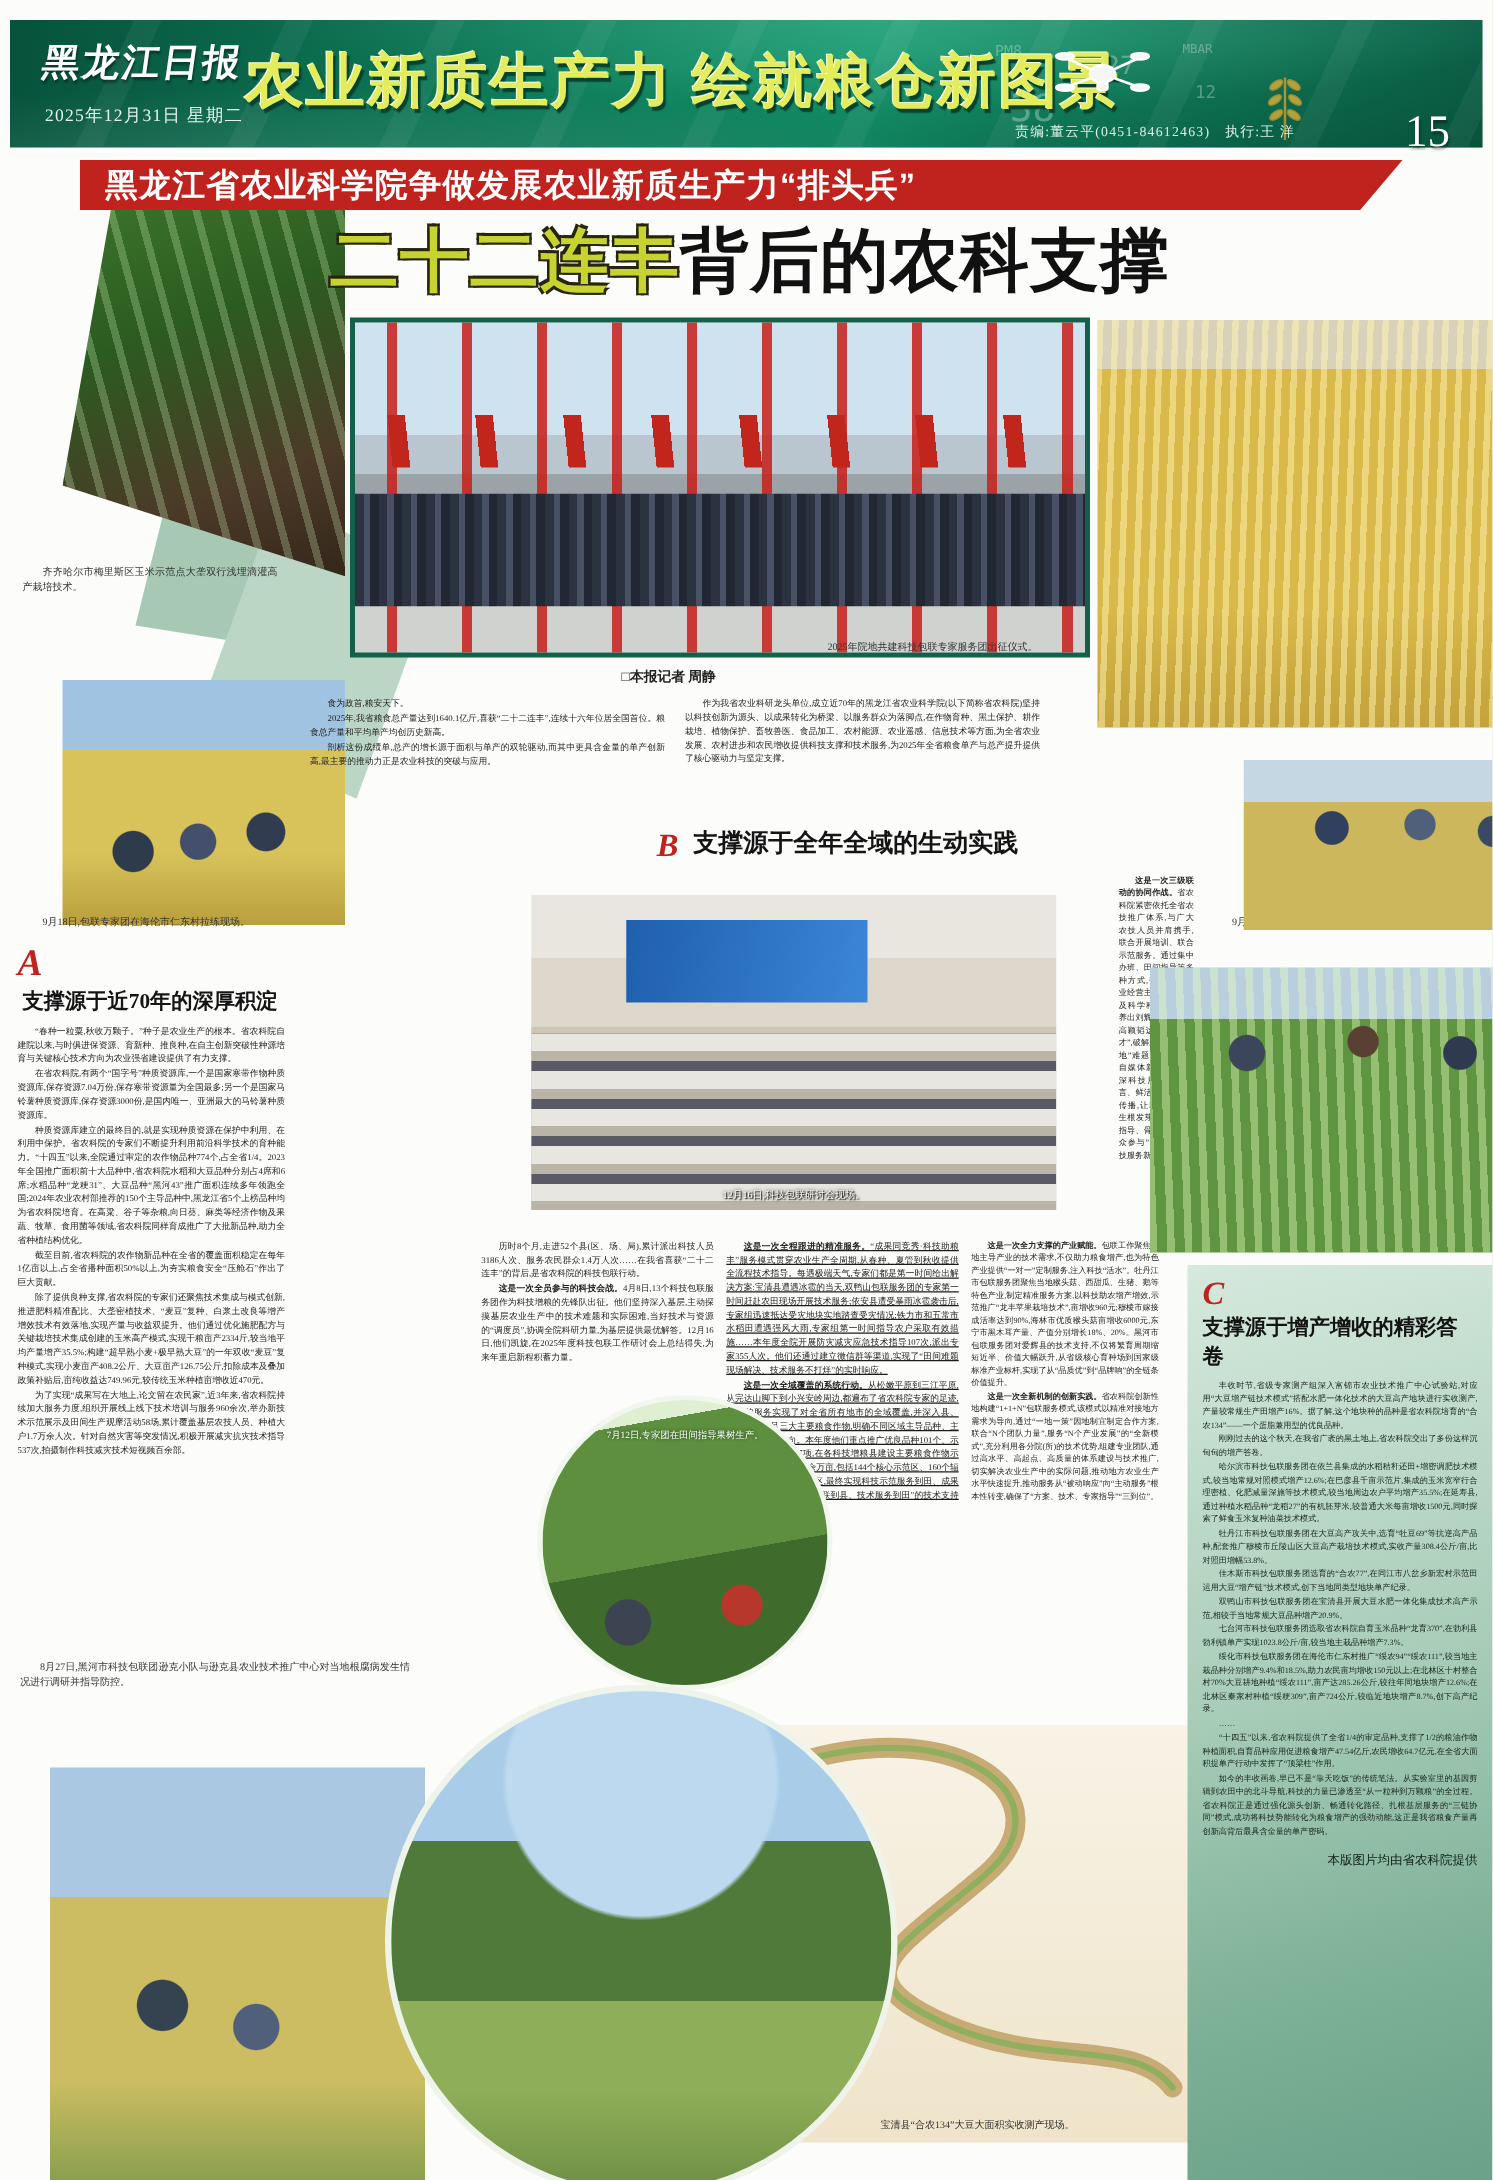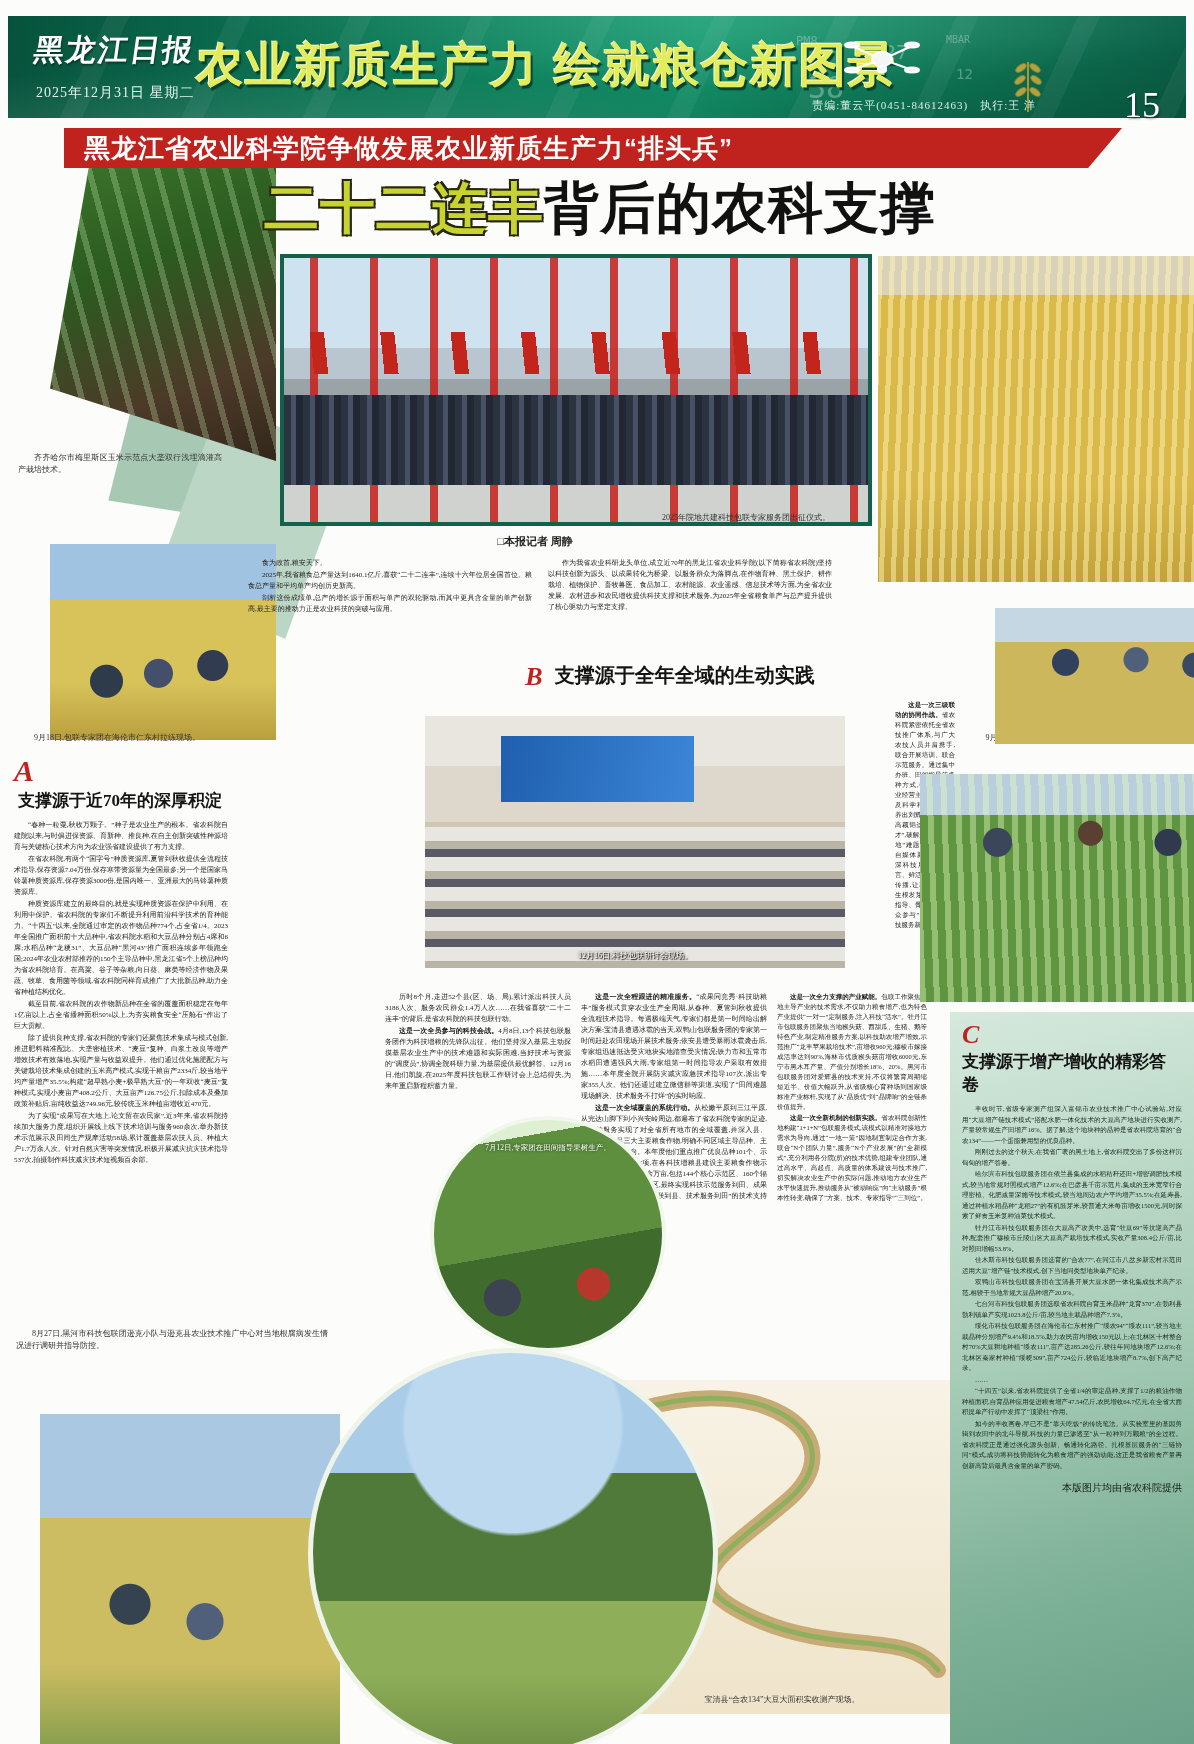--- a/index.html
+++ b/index.html
@@ -111,21 +111,21 @@
       linear-gradient(180deg,#e9e6df 0 20%,#ded8cc 20% 42%,#cfc6b4 42% 100%);}
   .fig-conf .screen{position:absolute;left:18%;top:8%;width:46%;height:26%;background:linear-gradient(100deg,#1f5fae,#3c86d8);}
   .fig-conf .chairs{position:absolute;left:0;top:44%;width:100%;height:56%;
       background:repeating-linear-gradient(180deg,#e8e6e0 0 14px,#b9b4a6 14px 22px,#5a5a66 22px 30px);}
   .fig-conf .fig-cap{position:absolute;left:0;right:0;bottom:6px;text-align:center;font-size:8px;
       color:#fffdf2;text-shadow:0 0 3px #000,1px 1px 1px #000;text-indent:0;}
   .b-narrow{width:140px;}
   .b-narrow p.para{font-size:6.5px;line-height:10px;}
   .b-cols{display:flex;gap:10px;margin-top:8px;}
   .b-c1{width:186px;}
-  .b-c2{width:186px;}
+  .b-c2{width:186px;text-decoration:underline;}
   .b-c3{width:150px;}
   .b-c3 p.para{font-size:6.5px;line-height:10px;}
   .fig-orchard{left:390px;top:1100px;width:228px;height:228px;border-radius:50%;z-index:2;
     border:4px solid #f2f7ee;
     background:
       radial-gradient(circle at 70% 72%, #b8372c 0 16px, transparent 17px),
       radial-gradient(circle at 30% 78%, #3c4452 0 18px, transparent 19px),
       linear-gradient(170deg,#dff0d2 0 12%,#5d8f3e 12% 55%,#3f6b2c 55% 100%);}
   .fig-orchard .fig-cap{position:absolute;left:14%;top:10%;width:72%;font-size:7.5px;color:#fff;
     text-shadow:0 0 3px #13330e;text-align:center;text-indent:0;}
@@ -222,21 +222,21 @@
   <div class="cap cap-left1">齐齐哈尔市梅里斯区玉米示范点大垄双行浅埋滴灌高产栽培技术。</div>
 
   <figure class="fig fig-soy"></figure>
   <div class="cap cap-left2">9月18日,包联专家团在海伦市仁东村拉练现场。</div>
 
   <section class="section-a">
     <span class="marker">A</span>
     <h3 class="sec-title">支撑源于近70年的深厚积淀</h3>
     <div class="body-col">
       <p class="para">“春种一粒粟,秋收万颗子。”种子是农业生产的根本。省农科院自建院以来,与时俱进保资源、育新种、推良种,在自主创新突破性种源培育与关键核心技术方向为农业强省建设提供了有力支撑。</p>
-      <p class="para">在省农科院,有两个“国字号”种质资源库,夏管到秋收提供全流程技术指导,保存资源7.04万份,保存寒带资源量为全国最多;另一个是国家马铃薯种质资源库,保存资源3000份,是国内唯一、亚洲最大的马铃薯种质资源库。</p>
+      <p class="para">在省农科院,有两个“国字号”种质资源库,一个是国家寒带作物种质资源库,保存资源7.04万份,保存寒带资源量为全国最多;另一个是国家马铃薯种质资源库,保存资源3000份,是国内唯一、亚洲最大的马铃薯种质资源库。</p>
       <p class="para">种质资源库建立的最终目的,就是实现种质资源在保护中利用、在利用中保护。省农科院的专家们不断提升利用前沿科学技术的育种能力。“十四五”以来,全院通过审定的农作物品种774个,占全省1/4。2023年全国推广面积前十大品种中,省农科院水稻和大豆品种分别占4席和6席;水稻品种“龙粳31”、大豆品种“黑河43”推广面积连续多年领跑全国;2024年农业农村部推荐的150个主导品种中,黑龙江省5个上榜品种均为省农科院培育。在高粱、谷子等杂粮,向日葵、麻类等经济作物及果蔬、牧草、食用菌等领域,省农科院同样育成推广了大批新品种,助力全省种植结构优化。</p>
       <p class="para">截至目前,省农科院的农作物新品种在全省的覆盖面积稳定在每年1亿亩以上,占全省播种面积50%以上,为夯实粮食安全“压舱石”作出了巨大贡献。</p>
       <p class="para">除了提供良种支撑,省农科院的专家们还聚焦技术集成与模式创新,推进肥料精准配比、大垄密植技术、“麦豆”复种、白浆土改良等增产增效技术有效落地,实现产量与收益双提升。他们通过优化施肥配方与关键栽培技术集成创建的玉米高产模式,实现干粮亩产2334斤,较当地平均产量增产35.5%;构建“超早熟小麦+极早熟大豆”的一年双收“麦豆”复种模式,实现小麦亩产408.2公斤、大豆亩产126.75公斤,扣除成本及叠加政策补贴后,亩纯收益达749.96元,较传统玉米种植亩增收近470元。</p>
       <p class="para">为了实现“成果写在大地上,论文留在农民家”,近3年来,省农科院持续加大服务力度,组织开展线上线下技术培训与服务960余次,举办新技术示范展示及田间生产观摩活动58场,累计覆盖基层农技人员、种植大户1.7万余人次。针对自然灾害等突发情况,积极开展减灾抗灾技术指导537次,拍摄制作科技减灾技术短视频百余部。</p>
     </div>
   </section>
 
   <div class="cap cap-left3">8月27日,黑河市科技包联团逊克小队与逊克县农业技术推广中心对当地根腐病发生情况进行调研并指导防控。</div>
   <figure class="fig fig-bottomleft"></figure>
   <figure class="fig fig-treecircle"></figure>

